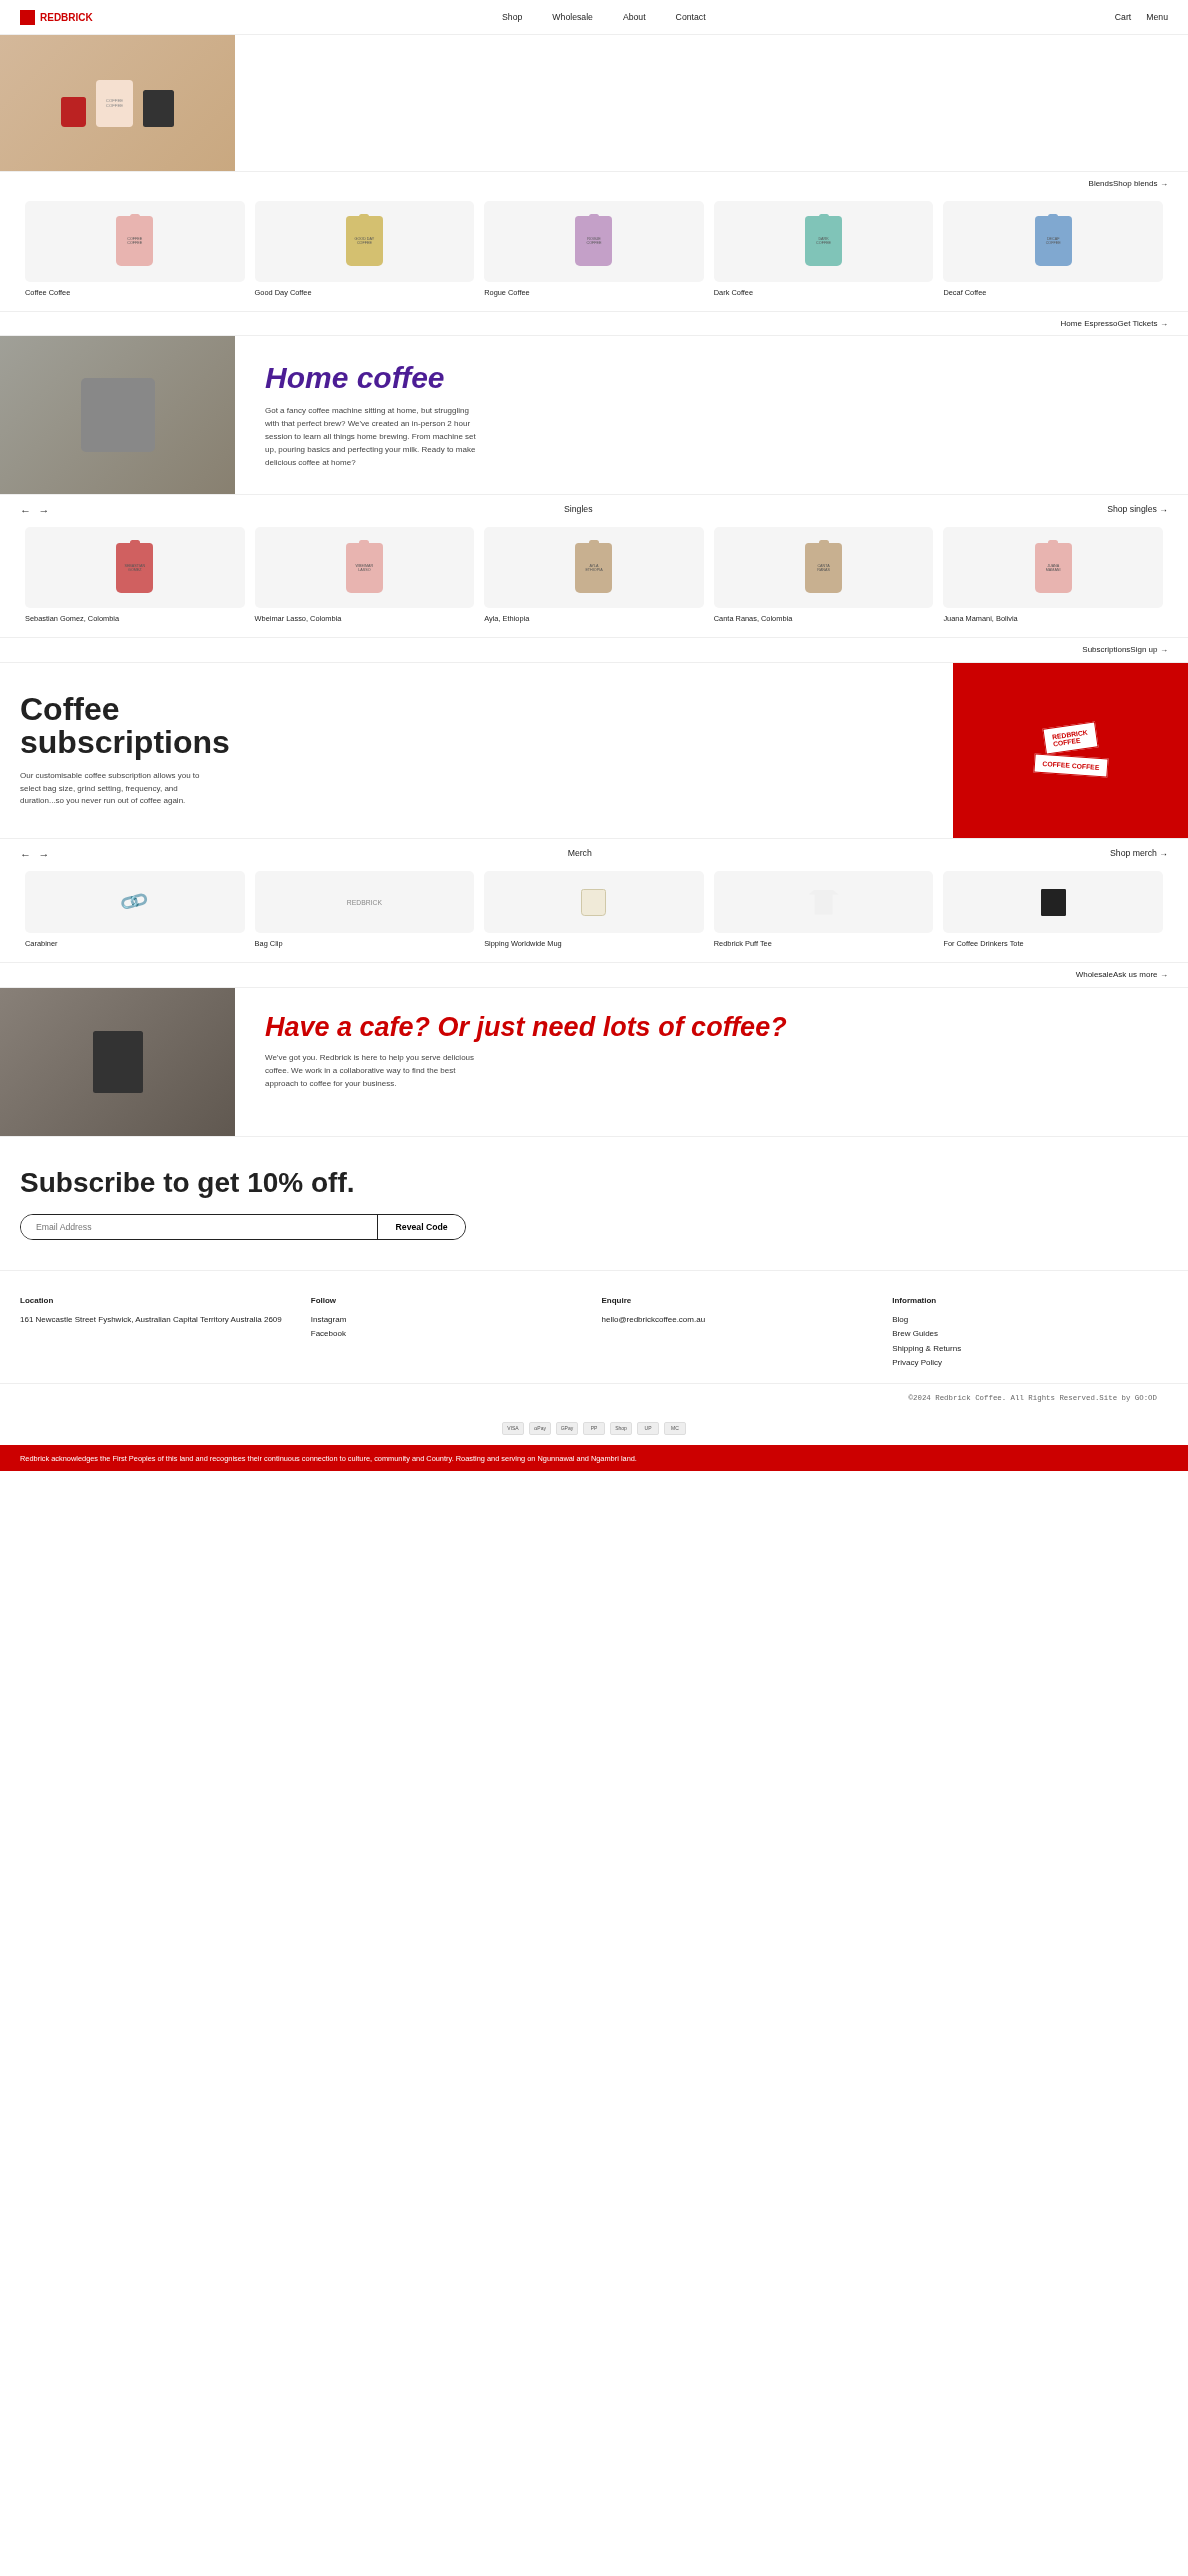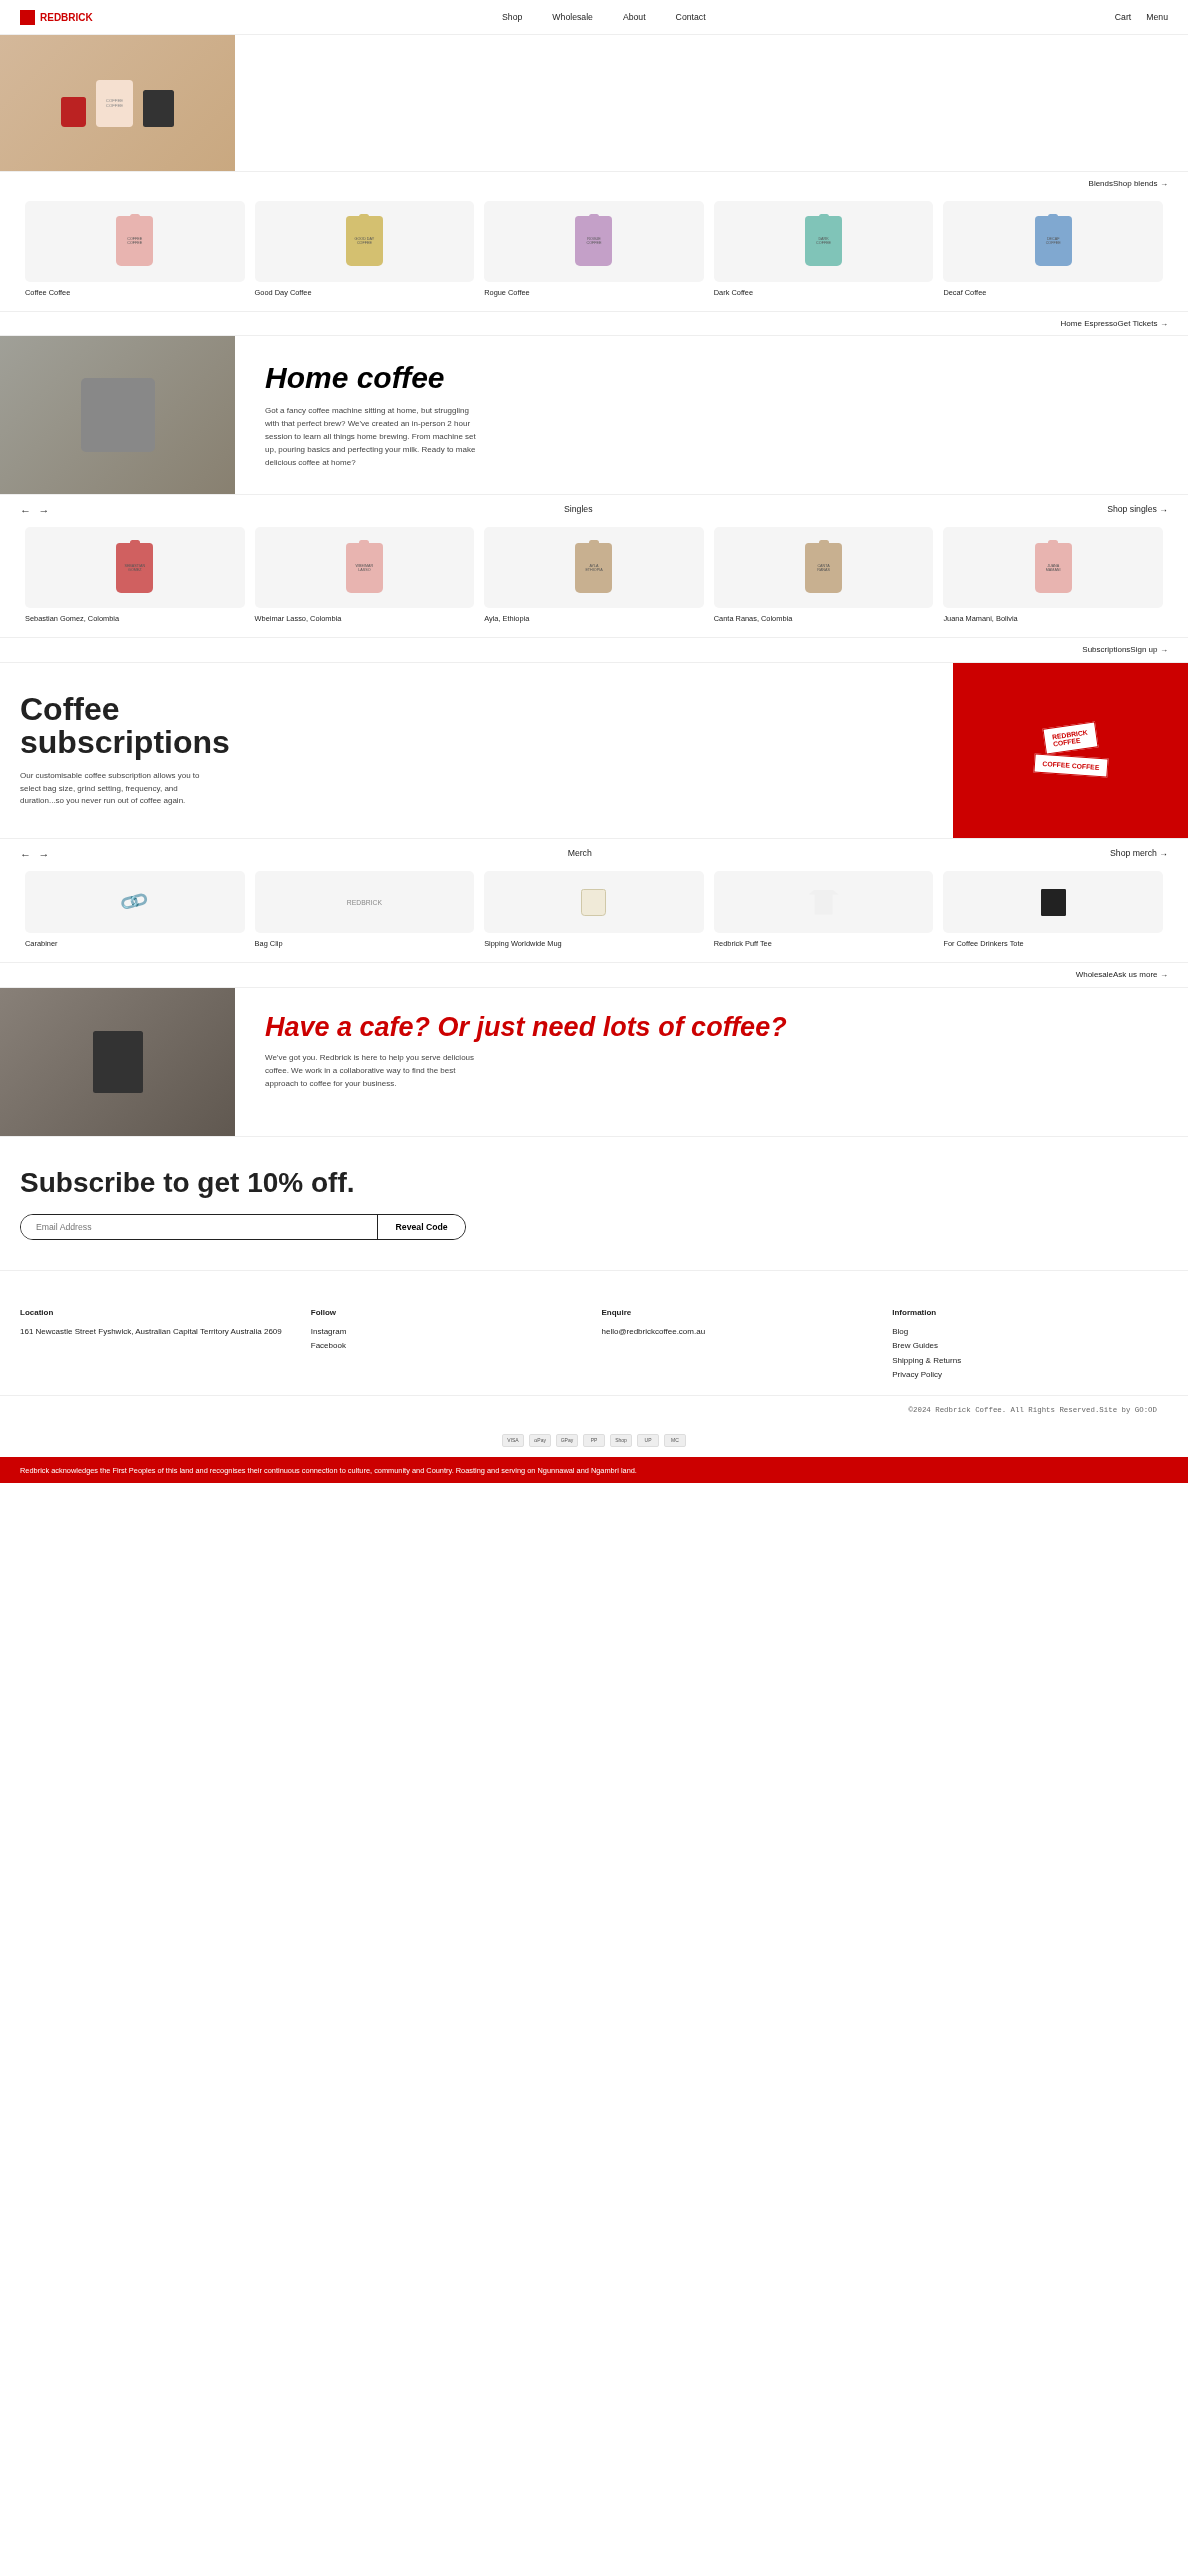--- a/index.html
+++ b/index.html
@@ -90,21 +90,21 @@
       width: 235px; flex-shrink: 0; background: #c8c0b8; overflow: hidden;
     }
     .espresso-image-inner {
       width: 100%; height: 100%; background: linear-gradient(135deg, #a0a098 0%, #888070 100%);
       display: flex; align-items: center; justify-content: center;
     }
     .espresso-content {
       flex: 1; padding: 25px 30px;
     }
     .espresso-content h2 {
-      font-size: 30px; font-weight: 900; color: #000000; font-style: italic; margin-bottom: 10px;
+      font-size: 30px; font-weight: 900; color: #4c1d95; font-style: italic; margin-bottom: 10px;
     }
     .espresso-content p {
       font-size: 8px; color: #444; line-height: 1.6; max-width: 211px;
     }
 
     
     .singles-nav {
       display: flex; justify-content: space-between; align-items: center;
       padding: 7.4px 20px; border-top: 0.6px solid #eee;
     }
@@ -179,21 +179,21 @@
     .subscribe-btn {
       padding: 7.4px 17.3px; background: #fff; border: none; border-left: 0.9px solid #222;
       font-size: 8.7px; font-weight: 600; cursor: pointer; border-radius: 0 13.6px 13.6px 0;
     }
 
     
     .footer {
       padding: 25px 20px 12.4px; border-top: 0.6px solid #eee;
       display: grid; grid-template-columns: 1fr 1fr 1fr 1fr; gap: 15px;
     }
-    .footer-col h4 { font-size: 8px; font-weight: 700; margin-bottom: 7.4px; color: #222; margin-top: 12px; }
+    .footer-col h4 { font-size: 8px; font-weight: 700; margin-bottom: 7.4px; color: #222; }
     .footer-col p, .footer-col a { font-size: 8px; color: #222; text-decoration: none; display: block; line-height: 1.8; }
     .footer-bottom {
       display: flex; justify-content: flex-end; padding: 10px 31px;
       border-top: 0.6px solid #eee; font-size: 7.4px; color: #666; font-family: Liberation Mono, monospace;
     }
     .footer-bottom a { color: #666; text-decoration: none; }
 
     
     .acknowledgement {
       background: #c00; color: #fff; padding: 7.4px 20px; font-size: 7.4px; line-height: 1.5;

